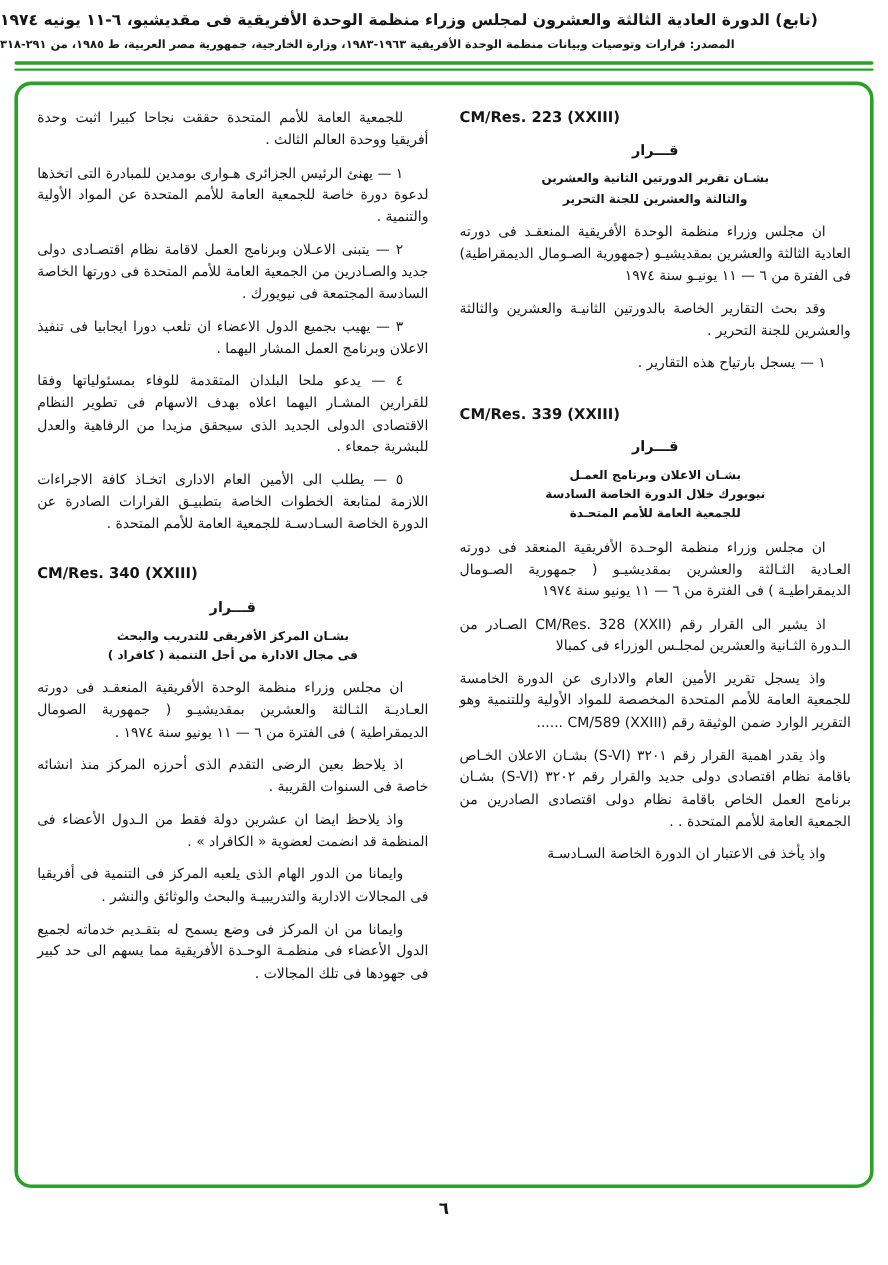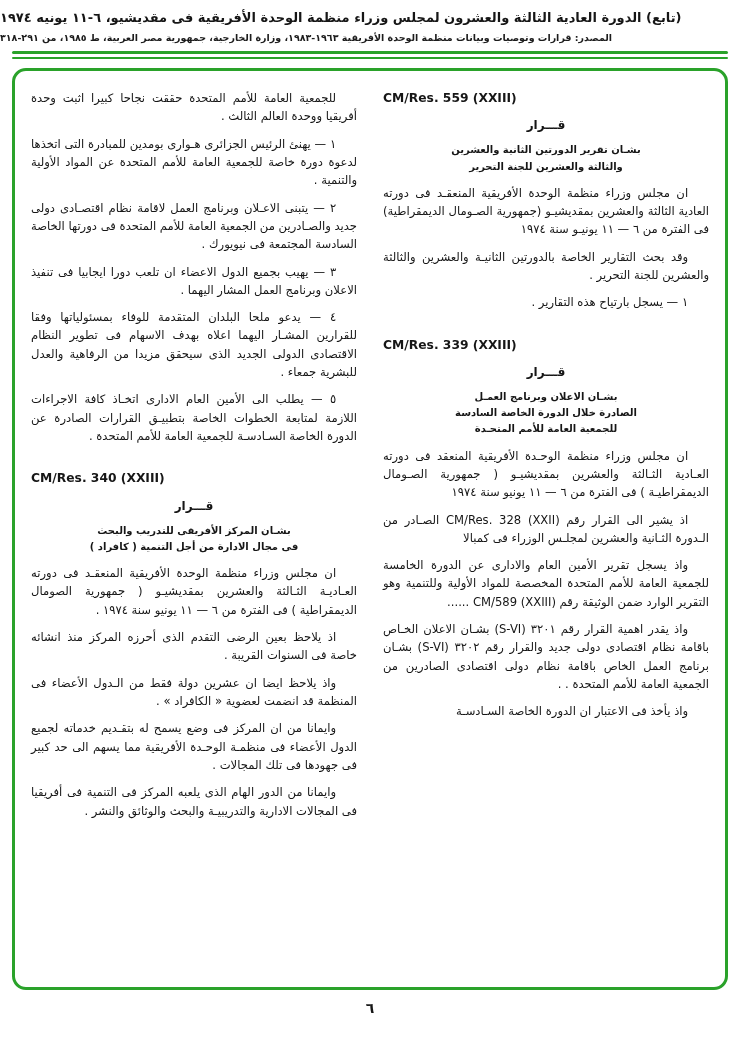--- a/index.html
+++ b/index.html
@@ -61,32 +61,32 @@
 
 <div class="double-rule">
   <div class="rule-a"></div>
   <div class="rule-b"></div>
 </div>
 
 <main class="content-box">
   <div class="columns">
 
     <section class="column">
-      <div class="res-ref first">CM/Res. 559 (XXIII)</div>
+      <div class="res-ref first">CM/Res. 223 (XXIII)</div>
       <div class="res-title">قـــرار</div>
       <div class="res-subtitle">بشـان تقرير الدورتين الثانية والعشرين</div>
       <div class="res-subtitle">والثالثة والعشرين للجنة التحرير</div>
       <p class="para">ان مجلس وزراء منظمة الوحدة الأفريقية المنعقـد فى دورته العادية الثالثة والعشرين بمقديشيـو (جمهورية الصـومال الديمقراطية) فى الفترة من ٦ — ١١ يونيـو سنة ١٩٧٤</p>
       <p class="para">وقد بحث التقارير الخاصة بالدورتين الثانيـة والعشرين والثالثة والعشرين للجنة التحرير .</p>
       <p class="para">١ — يسجل بارتياح هذه التقارير .</p>
 
       <div class="res-ref">CM/Res. 339 (XXIII)</div>
       <div class="res-title">قـــرار</div>
       <div class="res-subtitle">بشـان الاعلان وبرنامج العمـل</div>
-      <div class="res-subtitle">الصادرة خلال الدورة الخاصة السادسة</div>
+      <div class="res-subtitle">نيويورك خلال الدورة الخاصة السادسة</div>
       <div class="res-subtitle">للجمعية العامة للأمم المتحـدة</div>
       <p class="para">ان مجلس وزراء منظمة الوحـدة الأفريقية المنعقد فى دورته العـادية الثـالثة والعشرين بمقديشيـو ( جمهورية الصـومال الديمقراطيـة ) فى الفترة من ٦ — ١١ يونيو سنة ١٩٧٤</p>
       <p class="para">اذ يشير الى القرار رقم CM/Res. 328 (XXII) الصـادر من الـدورة الثـانية والعشرين لمجلـس الوزراء فى كمبالا</p>
       <p class="para">واذ يسجل تقرير الأمين العام والادارى عن الدورة الخامسة للجمعية العامة للأمم المتحدة المخصصة للمواد الأولية وللتنمية وهو التقرير الوارد ضمن الوثيقة رقم CM/589 (XXIII) ......</p>
       <p class="para">واذ يقدر اهمية القرار رقم ٣٢٠١ (S-VI) بشـان الاعلان الخـاص باقامة نظام اقتصادى دولى جديد والقرار رقم ٣٢٠٢ (S-VI) بشـان برنامج العمل الخاص باقامة نظام دولى اقتصادى الصادرين من الجمعية العامة للأمم المتحدة . .</p>
       <p class="para">واذ يأخذ فى الاعتبار ان الدورة الخاصة السـادسـة</p>
     </section>
 
     <section class="column">
       <p class="para" style="margin-top:2px;">للجمعية العامة للأمم المتحدة حققت نجاحا كبيرا اثبت وحدة أفريقيا ووحدة العالم الثالث .</p>
@@ -96,22 +96,22 @@
       <p class="para">٤ — يدعو ملحا البلدان المتقدمة للوفاء بمسئولياتها وفقا للقرارين المشـار اليهما اعلاه بهدف الاسهام فى تطوير النظام الاقتصادى الدولى الجديد الذى سيحقق مزيدا من الرفاهية والعدل للبشرية جمعاء .</p>
       <p class="para">٥ — يطلب الى الأمين العام الادارى اتخـاذ كافة الاجراءات اللازمة لمتابعة الخطوات الخاصة بتطبيـق القرارات الصادرة عن الدورة الخاصة السـادسـة للجمعية العامة للأمم المتحدة .</p>
 
       <div class="res-ref">CM/Res. 340 (XXIII)</div>
       <div class="res-title">قـــرار</div>
       <div class="res-subtitle">بشـان المركز الأفريقى للتدريب والبحث</div>
       <div class="res-subtitle">فى مجال الادارة من أجل التنمية ( كافراد )</div>
       <p class="para">ان مجلس وزراء منظمة الوحدة الأفريقية المنعقـد فى دورته العـاديـة الثـالثة والعشرين بمقديشيـو ( جمهورية الصومال الديمقراطية ) فى الفترة من ٦ — ١١ يونيو سنة ١٩٧٤ .</p>
       <p class="para">اذ يلاحظ بعين الرضى التقدم الذى أحرزه المركز منذ انشائه خاصة فى السنوات القريبة .</p>
       <p class="para">واذ يلاحظ ايضا ان عشرين دولة فقط من الـدول الأعضاء فى المنظمة قد انضمت لعضوية « الكافراد » .</p>
+      <p class="para">وايمانا من الدور الهام الذى يلعبه المركز فى التنمية فى أفريقيا فى المجالات الادارية والتدريبيـة والبحث والوثائق والنشر .</p>
       <p class="para">وايمانا من ان المركز فى وضع يسمح له بتقـديم خدماته لجميع الدول الأعضاء فى منظمـة الوحـدة الأفريقية مما يسهم الى حد كبير فى جهودها فى تلك المجالات .</p>
-      <p class="para">وايمانا من الدور الهام الذى يلعبه المركز فى التنمية فى أفريقيا فى المجالات الادارية والتدريبيـة والبحث والوثائق والنشر .</p>
     </section>
 
   </div>
 </main>
 
 <footer class="page-footer">
   <span>٦</span>
 </footer>
 
 </body></html>

